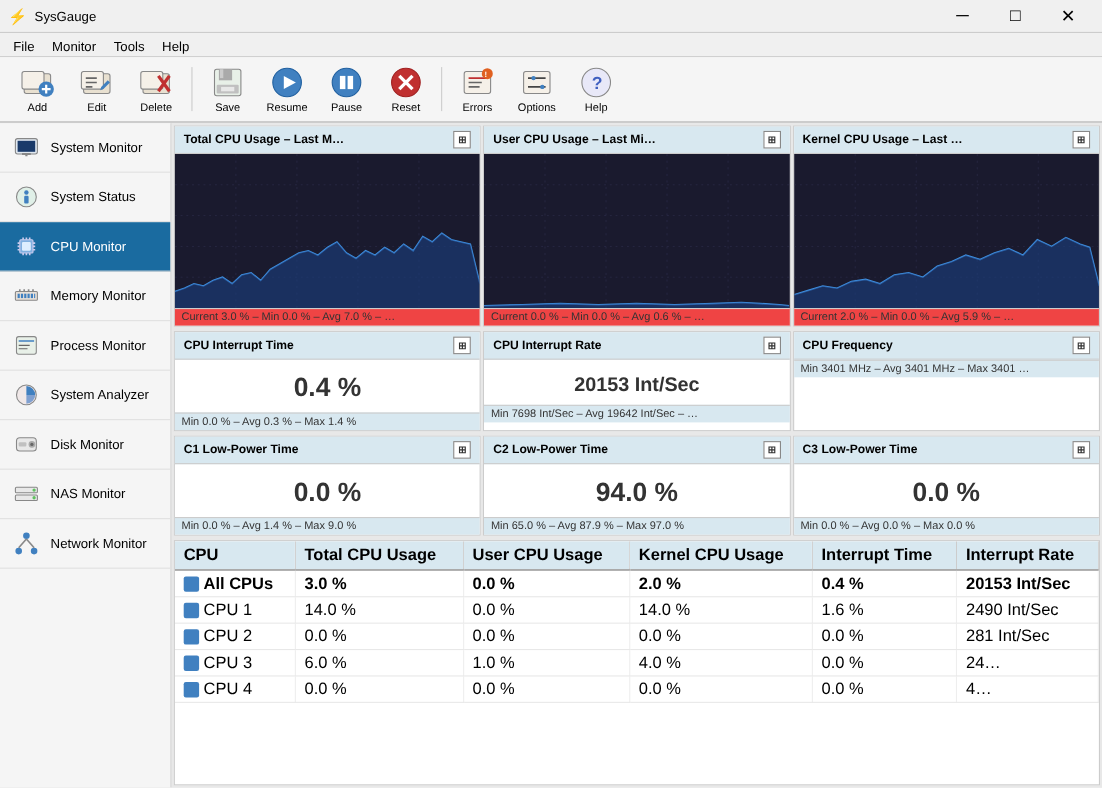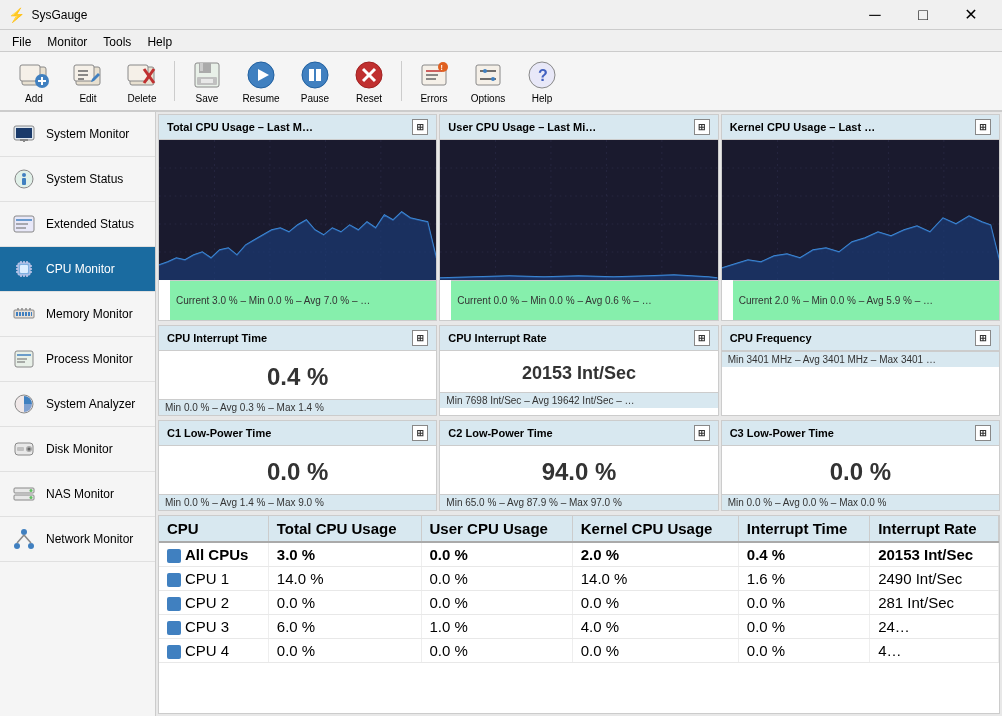--- a/index.html
+++ b/index.html
@@ -32,21 +32,21 @@
     .sidebar-label { font-size: 12px; font-weight: 500; }
 
     
     #content { flex: 1; background: #e8e8e8; overflow: auto; display: flex; flex-direction: column; }
 
     
     .chart-row { display: flex; gap: 2px; padding: 2px; flex-shrink: 0; }
     .chart-panel { flex: 1; background: white; border: 1px solid #ccc; }
     .chart-header { background: #d8e8f0; padding: 4px 8px; display: flex; align-items: center; justify-content: space-between; font-size: 11px; font-weight: bold; border-bottom: 1px solid #ccc; }
     .chart-body { height: 140px; background: #1a1a2e; position: relative; overflow: hidden; }
-    .chart-footer { background: #86efac; padding: 14px 6px; font-size: 10px; border-top: 1px solid #ccc; color: #333; margin-left: 11px; }
+    .chart-footer { background: #ef4444; padding: 2px 6px; font-size: 10px; border-top: 1px solid #ccc; color: #333; }
 
     
     .metric-row { display: flex; gap: 2px; padding: 2px; flex-shrink: 0; }
     .metric-panel { flex: 1; background: white; border: 1px solid #ccc; }
     .metric-header { background: #d8e8f0; padding: 4px 8px; display: flex; align-items: center; justify-content: space-between; font-size: 11px; font-weight: bold; border-bottom: 1px solid #ccc; }
     .metric-value { text-align: center; padding: 12px 8px 8px; font-size: 24px; font-weight: bold; color: #333; }
     .metric-footer { background: #d8e8f0; padding: 2px 6px; font-size: 10px; border-top: 1px solid #ccc; color: #333; }
 
     
     .table-area { flex: 1; background: white; margin: 2px; border: 1px solid #ccc; overflow: auto; }
@@ -217,31 +217,20 @@
     </div>
     <div class="sidebar-item">
       <div class="sidebar-icon">
         <svg width="24" height="24" viewBox="0 0 24 24">
             <circle cx="12" cy="12" r="9" fill="#e0f0e8" stroke="#888" stroke-width="1"></circle>
             <circle cx="12" cy="8" r="2" fill="#4080c0"></circle>
             <rect x="10" y="11" width="4" height="7" rx="1" fill="#4080c0"></rect>
           </svg>
       </div>
       <span class="sidebar-label">System Status</span>
-    </div>
-    <div class="sidebar-item">
-      <div class="sidebar-icon">
-        <svg width="24" height="24" viewBox="0 0 24 24">
-            <rect x="2" y="4" width="20" height="16" rx="2" fill="#e8e8f8" stroke="#888" stroke-width="1"></rect>
-            <line x1="4" y1="8" x2="20" y2="8" stroke="#4080c0" stroke-width="1.5"></line>
-            <line x1="4" y1="12" x2="16" y2="12" stroke="#666" stroke-width="1"></line>
-            <line x1="4" y1="16" x2="14" y2="16" stroke="#666" stroke-width="1"></line>
-          </svg>
-      </div>
-      <span class="sidebar-label">Extended Status</span>
     </div>
     <div class="sidebar-item active">
       <div class="sidebar-icon">
         <svg width="24" height="24" viewBox="0 0 24 24">
             <rect x="6" y="6" width="12" height="12" rx="1" fill="#80b0e0" stroke="#cce" stroke-width="1"></rect>
             <rect x="8" y="8" width="8" height="8" rx="1" fill="#ddeeff"></rect>
             <line x1="9" y1="4" x2="9" y2="6" stroke="#cce" stroke-width="1.5"></line>
             <line x1="12" y1="4" x2="12" y2="6" stroke="#cce" stroke-width="1.5"></line>
             <line x1="15" y1="4" x2="15" y2="6" stroke="#cce" stroke-width="1.5"></line>
             <line x1="9" y1="18" x2="9" y2="20" stroke="#cce" stroke-width="1.5"></line>

